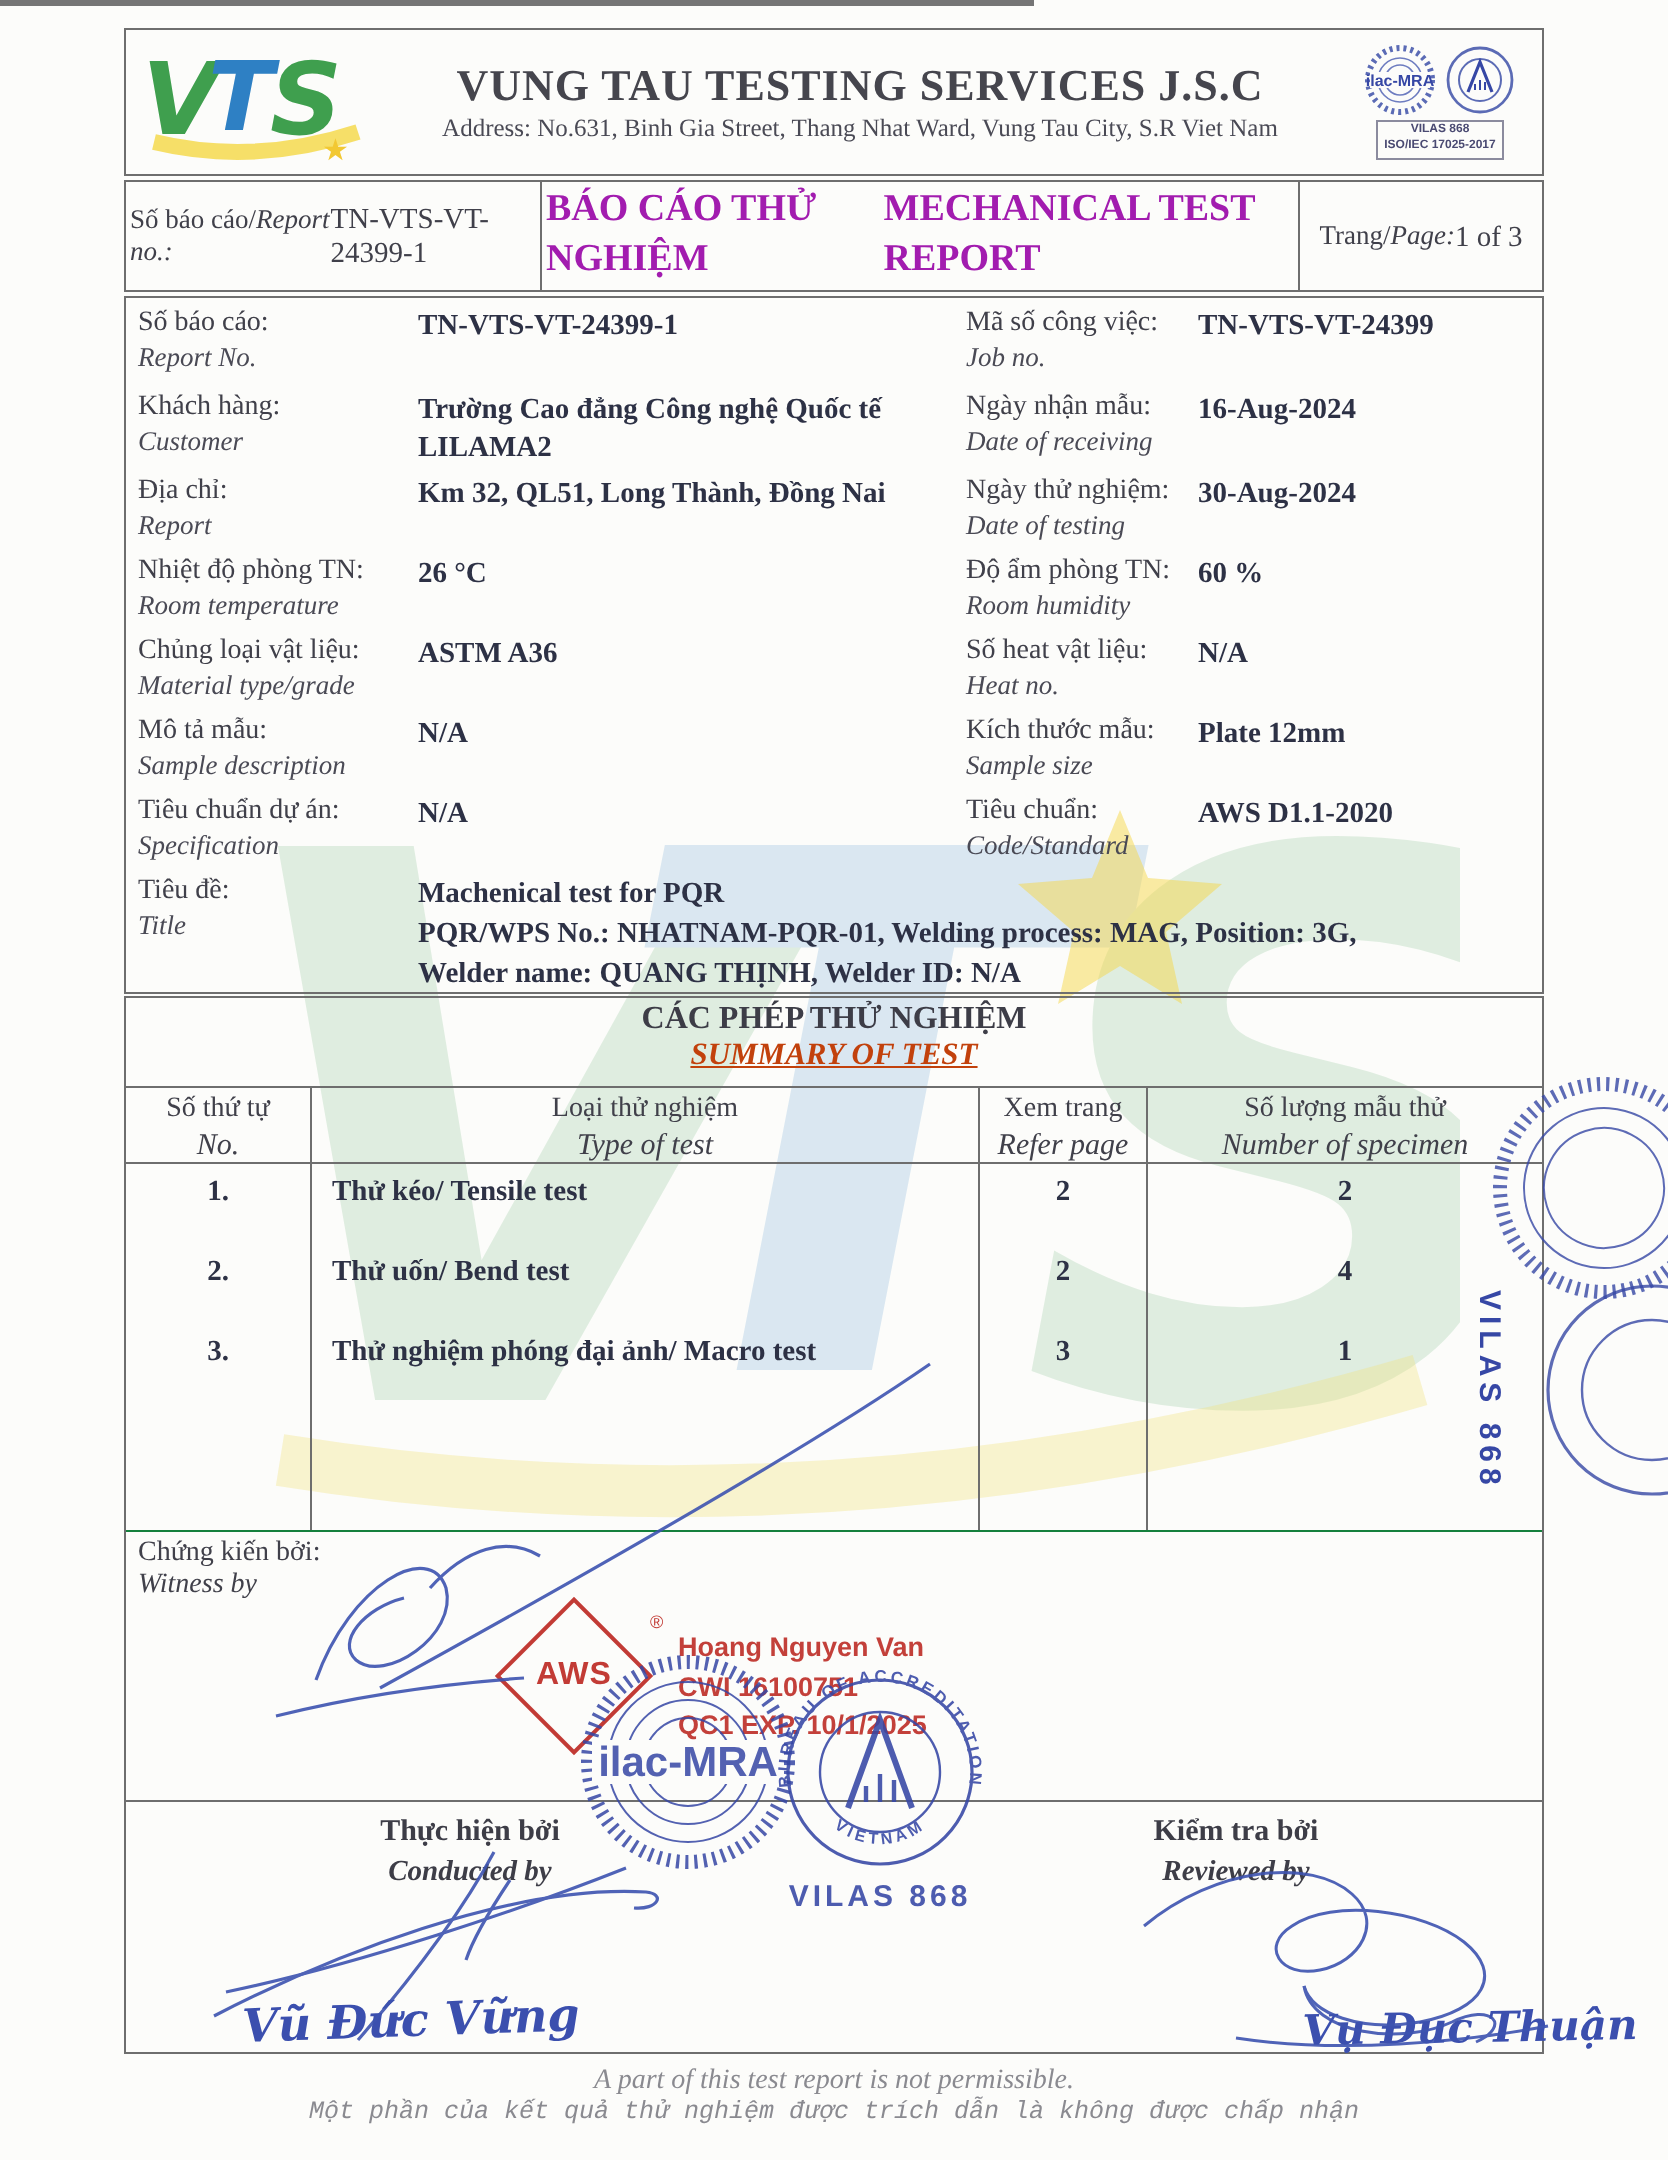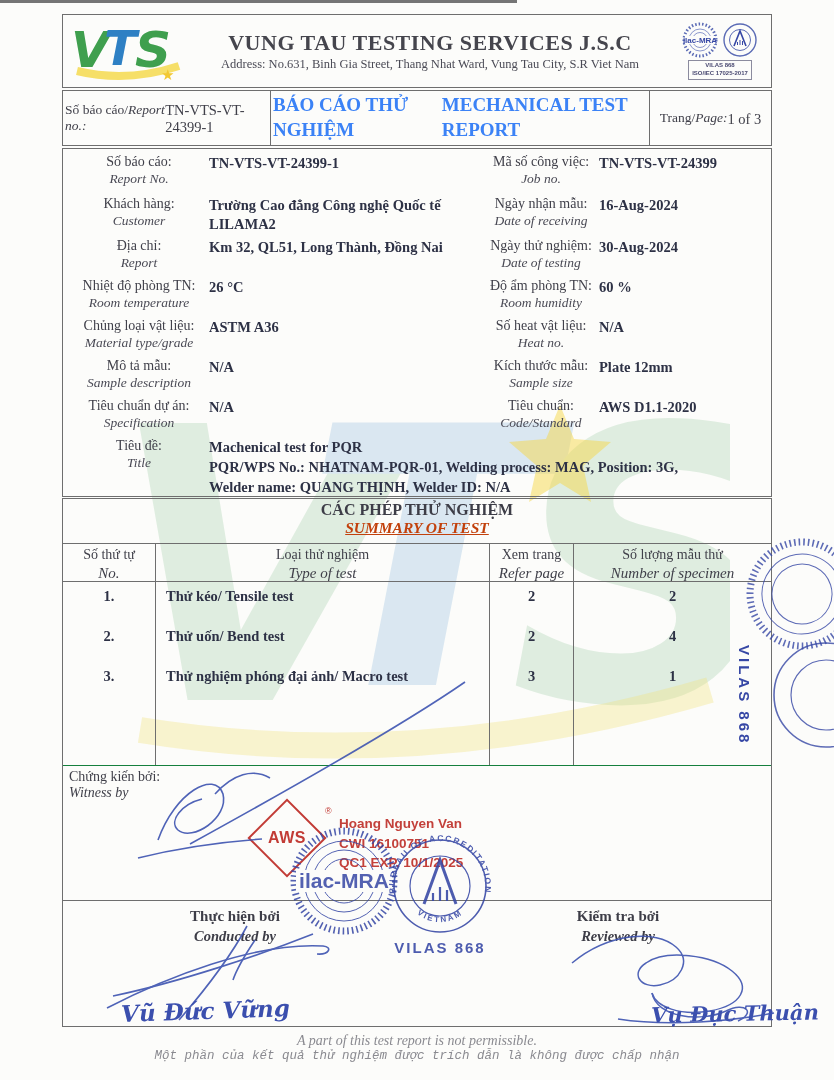--- a/index.html
+++ b/index.html
@@ -20,27 +20,27 @@
   .vilas-box div{font-size:6px;line-height:1.3;font-family:"Liberation Sans",sans-serif;font-weight:bold;}
 
   
   .title-bar{margin-top:2px;height:56px;display:grid;grid-template-columns:208px 1fr 122px;}
   .tb-cell{display:flex;justify-content:center;align-items:center;padding:2px;}
   .tb-left{border-right:1px solid #6e6e6e;}
   .tb-right{border-left:1px solid #6e6e6e;}
   .tb-lab{font-size:13.5px;}
   .en{font-style:italic;}
   .tb-val{font-size:14.5px;margin-top:2px;}
-  .doc-title-vi,.doc-title-en{font-size:19px;font-weight:bold;color:#3b82f6;line-height:1.3;}
+  .doc-title-vi,.doc-title-en{font-size:19px;font-weight:bold;color:#a21caf;line-height:1.3;}
 
   
   .info-box{margin-top:2px;height:349px;padding:4px 0 0 6px;}
   .irow{display:flex;align-items:flex-start;}
   .irow.h42{min-height:42px;} .irow.h40{min-height:40px;}
-  .ilabel{width:140px;line-height:1.25;text-align:center;}
+  .ilabel{width:140px;line-height:1.25;}
   .ilabel .vi{font-size:14px;}
   .ilabel .en{font-size:13.5px;color:#4a4a55;}
   .ivalue{width:274px;font-weight:bold;font-size:14.5px;color:#2d3145;line-height:1.3;padding-top:1px;}
   .rlabel{width:116px;}
   .rvalue{flex:1;}
   .trow .ivalue{width:auto;flex:1;padding-right:6px;}
   .trow .ivalue div{margin-bottom:1px;}
 
   
   .summary-box{margin-top:1px;height:529px;display:flex;flex-direction:column;}

